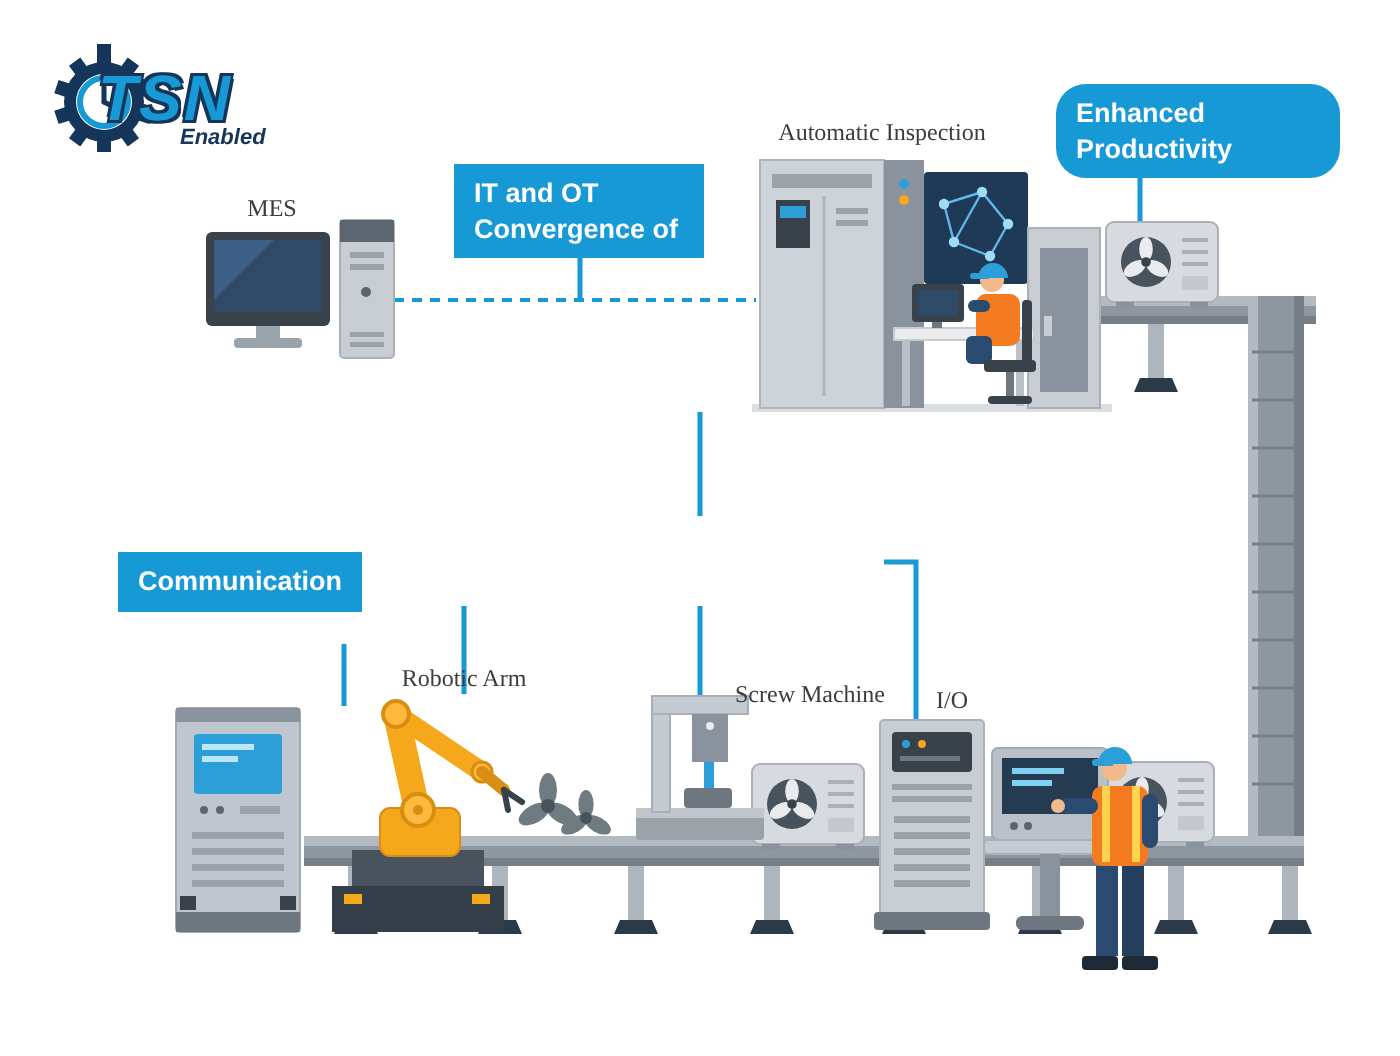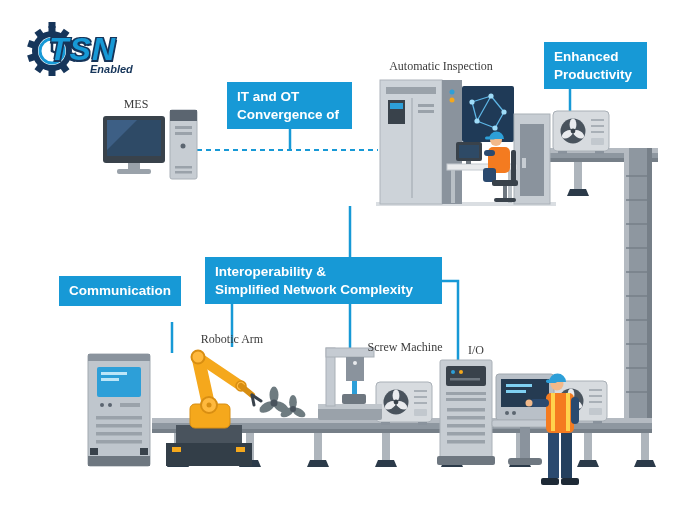--- a/index.html
+++ b/index.html
@@ -299,27 +299,23 @@
   <div class="lbl" style="left:383px; top:59px; width:116px;">Automatic Inspection</div>
   <div class="lbl" style="left:196px; top:332px; width:72px;">Robotic Arm</div>
   <div class="lbl" style="left:360px; top:340px; width:90px;">Screw Machine</div>
   <div class="lbl" style="left:462px; top:343px; width:28px;">I/O</div>
 
   <div class="callout" style="left:227px; top:82px; width:125px;">
     <div>IT and OT</div>
     <div>Convergence of</div>
   </div>
 
-  <div class="callout" style="left:544px; top:42px; width:103px;">
+  <div class="callout" style="left:528px; top:42px; width:142px;border-radius:15px;">
     <div>Enhanced</div>
     <div>Productivity</div>
   </div>
 
-  <div class="callout" style="left:205px; top:257px; width:237px;">
-    <div>Interoperability &amp;</div>
-    <div>Simplified Network Complexity</div>
-  </div>
 
   <div class="callout" style="left:59px; top:276px; width:122px;">
     <div>Communication</div>
   </div>
 
 </div>
 
 </body></html>

